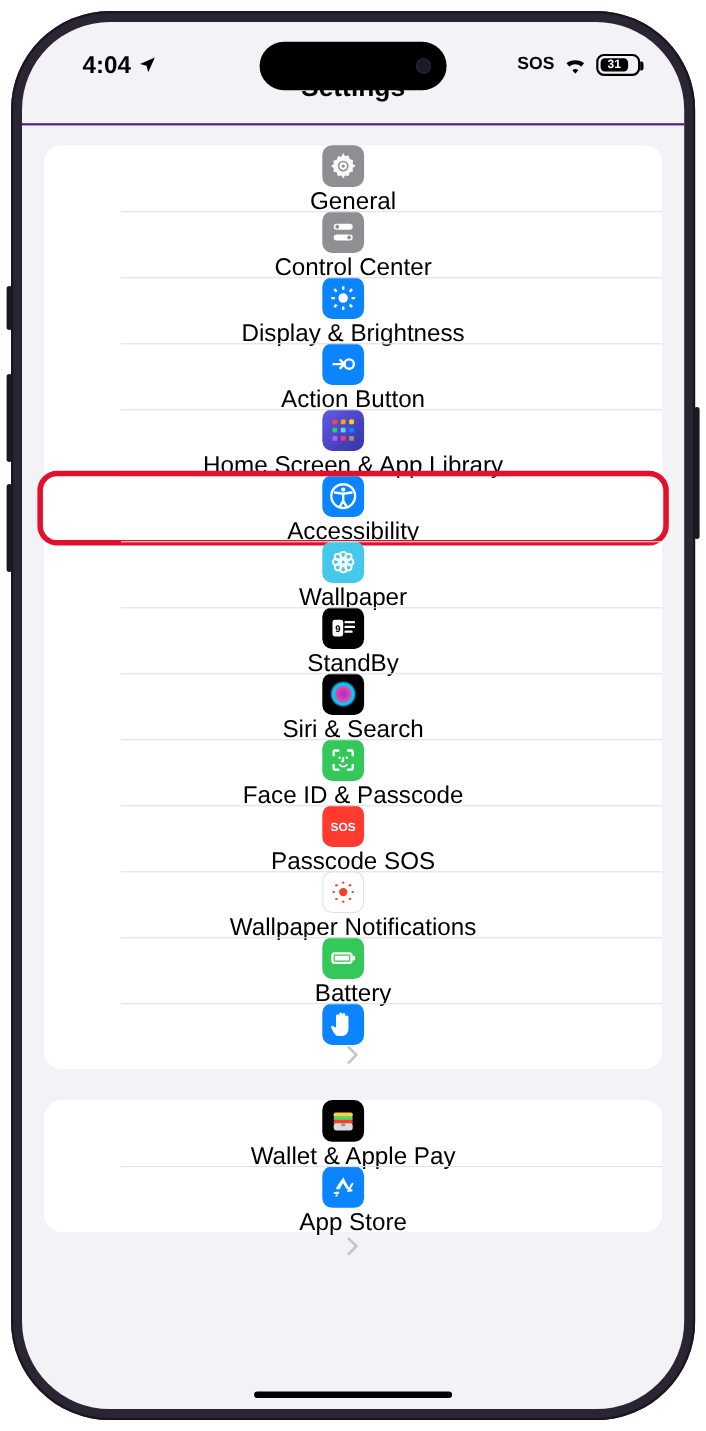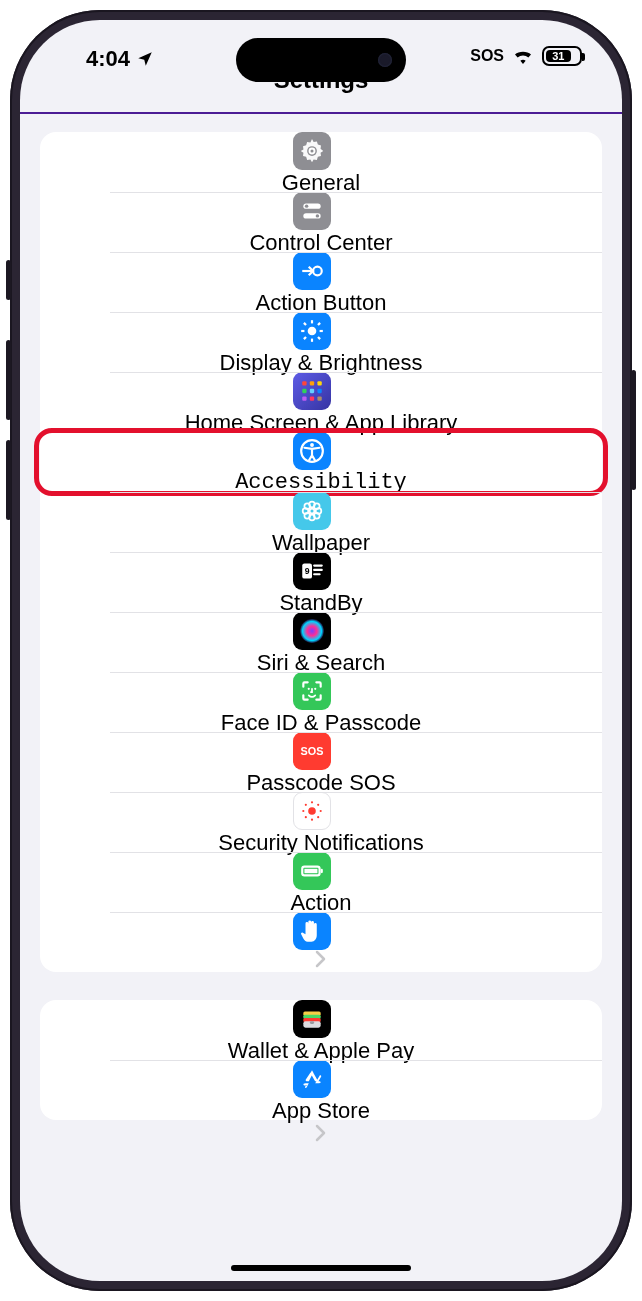--- a/index.html
+++ b/index.html
@@ -42,24 +42,24 @@
     position: absolute;
     top: 18px; left: 50%; transform: translateX(-50%);
     width: 170px; height: 44px;
     background: #000;
     border-radius: 28px;
     z-index: 10;
     display:flex; align-items:center; justify-content:flex-end; padding-right:14px;
   }
   .notch .cam { width:14px;height:14px;border-radius:50%;background:#1a1a2a;box-shadow:inset 0 0 2px #333955;}
   .status-bar {
-    position: absolute; top:0; left:16px; right:0;
+    position: absolute; top:0; left:5px; right:0;
     height: 70px;
-    display:flex; align-items:flex-start; justify-content:space-between;
-    padding: 26px 40px 0 50px;
+    display:flex; align-items:center; justify-content:space-between;
+    padding: 8px 40px 0 50px;
     font-weight:600;
     font-size: 22px;
     z-index:5;
   }
   .status-left { display:flex; align-items:center; gap:6px;}
   .status-right{ display:flex; align-items:center; gap:8px;}
   .loc-arrow { font-size:18px;}
   .battery {
     display:inline-flex; align-items:center;
     border:2px solid #000; border-radius:7px;
@@ -190,35 +190,20 @@
             <div class="label">Control Center</div>
             <div class="chev">
               <svg width="12" height="18" viewBox="0 0 12 18">
                 <path d="M2 2l7 7-7 7" fill="none" stroke="currentColor" stroke-width="2.5" stroke-linecap="round" stroke-linejoin="round"></path>
               </svg>
             </div>
           </div>
           <div class="row">
             <div class="icon-box" style="background: rgb(10, 132, 255);">
               <svg width="26" height="26" viewBox="0 0 24 24">
-                <circle cx="17" cy="12" r="4" fill="none" stroke="#fff" stroke-width="2"></circle>
-                <path d="M3 12h9" stroke="#fff" stroke-width="2"></path>
-                <path d="M9 8l4 4-4 4" fill="none" stroke="#fff" stroke-width="2"></path>
-              </svg>
-            </div>
-            <div class="label">Action Button</div>
-            <div class="chev">
-              <svg width="12" height="18" viewBox="0 0 12 18">
-                <path d="M2 2l7 7-7 7" fill="none" stroke="currentColor" stroke-width="2.5" stroke-linecap="round" stroke-linejoin="round"></path>
-              </svg>
-            </div>
-          </div>
-          <div class="row">
-            <div class="icon-box" style="background: rgb(10, 132, 255);">
-              <svg width="26" height="26" viewBox="0 0 24 24">
                 <circle cx="12" cy="12" r="4" fill="#fff"></circle>
                 <g stroke="#fff" stroke-width="2">
                   <line x1="12" y1="2" x2="12" y2="5"></line>
                   <line x1="12" y1="19" x2="12" y2="22"></line>
                   <line x1="2" y1="12" x2="5" y2="12"></line>
                   <line x1="19" y1="12" x2="22" y2="12"></line>
                   <line x1="4.5" y1="4.5" x2="6.5" y2="6.5"></line>
                   <line x1="17.5" y1="17.5" x2="19.5" y2="19.5"></line>
                   <line x1="4.5" y1="19.5" x2="6.5" y2="17.5"></line>
                   <line x1="17.5" y1="6.5" x2="19.5" y2="4.5"></line>
@@ -226,41 +211,56 @@
               </svg>
             </div>
             <div class="label">Display &amp; Brightness</div>
             <div class="chev">
               <svg width="12" height="18" viewBox="0 0 12 18">
                 <path d="M2 2l7 7-7 7" fill="none" stroke="currentColor" stroke-width="2.5" stroke-linecap="round" stroke-linejoin="round"></path>
               </svg>
             </div>
           </div>
           <div class="row">
+            <div class="icon-box" style="background: rgb(10, 132, 255);">
+              <svg width="26" height="26" viewBox="0 0 24 24">
+                <circle cx="17" cy="12" r="4" fill="none" stroke="#fff" stroke-width="2"></circle>
+                <path d="M3 12h9" stroke="#fff" stroke-width="2"></path>
+                <path d="M9 8l4 4-4 4" fill="none" stroke="#fff" stroke-width="2"></path>
+              </svg>
+            </div>
+            <div class="label">Action Button</div>
+            <div class="chev">
+              <svg width="12" height="18" viewBox="0 0 12 18">
+                <path d="M2 2l7 7-7 7" fill="none" stroke="currentColor" stroke-width="2.5" stroke-linecap="round" stroke-linejoin="round"></path>
+              </svg>
+            </div>
+          </div>
+          <div class="row">
             <div class="icon-box" style="background: linear-gradient(135deg, rgb(94, 92, 230), rgb(54, 52, 163));">
               <svg width="26" height="26" viewBox="0 0 24 24">
                 <rect x="3" y="3" width="4" height="4" rx="1" fill="#ff453a"></rect>
                 <rect x="10" y="3" width="4" height="4" rx="1" fill="#ff9f0a"></rect>
                 <rect x="17" y="3" width="4" height="4" rx="1" fill="#ffd60a"></rect>
                 <rect x="3" y="10" width="4" height="4" rx="1" fill="#30d158"></rect>
                 <rect x="10" y="10" width="4" height="4" rx="1" fill="#64d2ff"></rect>
                 <rect x="17" y="10" width="4" height="4" rx="1" fill="#0a84ff"></rect>
                 <rect x="3" y="17" width="4" height="4" rx="1" fill="#bf5af2"></rect>
                 <rect x="10" y="17" width="4" height="4" rx="1" fill="#ff375f"></rect>
                 <rect x="17" y="17" width="4" height="4" rx="1" fill="#ac8e68"></rect>
               </svg>
             </div>
             <div class="label">Home Screen &amp; App Library</div>
             <div class="chev">
               <svg width="12" height="18" viewBox="0 0 12 18">
                 <path d="M2 2l7 7-7 7" fill="none" stroke="currentColor" stroke-width="2.5" stroke-linecap="round" stroke-linejoin="round"></path>
               </svg>
             </div>
           </div>
-          <div class="row" style="position: relative; font-family: Liberation Mono, monospace;">
+          <div class="row" style="position: relative;">
             <div class="icon-box" style="background: rgb(10, 132, 255);">
               <svg width="26" height="26" viewBox="0 0 24 24">
                 <circle cx="12" cy="12" r="10" fill="none" stroke="#fff" stroke-width="2"></circle>
                 <circle cx="12" cy="6.5" r="1.8" fill="#fff"></circle>
                 <path d="M5 9l7 1 7-1M12 10v6m0 0l-3 5m3-5l3 5" stroke="#fff" stroke-width="2" fill="none" stroke-linecap="round"></path>
               </svg>
             </div>
             <div class="label">Accessibility</div>
             <div class="chev">
               <svg width="12" height="18" viewBox="0 0 12 18">
@@ -366,36 +366,36 @@
                   <circle cx="12" cy="20" r="1"></circle>
                   <circle cx="4" cy="12" r="1"></circle>
                   <circle cx="20" cy="12" r="1"></circle>
                   <circle cx="6.3" cy="6.3" r="1"></circle>
                   <circle cx="17.7" cy="6.3" r="1"></circle>
                   <circle cx="6.3" cy="17.7" r="1"></circle>
                   <circle cx="17.7" cy="17.7" r="1"></circle>
                 </g>
               </svg>
             </div>
-            <div class="label">Security Notifications</div>
+            <div class="label">Wallpaper Notifications</div>
             <div class="chev">
               <svg width="12" height="18" viewBox="0 0 12 18">
                 <path d="M2 2l7 7-7 7" fill="none" stroke="currentColor" stroke-width="2.5" stroke-linecap="round" stroke-linejoin="round"></path>
               </svg>
             </div>
           </div>
           <div class="row">
             <div class="icon-box" style="background: rgb(52, 199, 89);">
               <svg width="26" height="26" viewBox="0 0 24 24">
                 <rect x="3" y="8" width="16" height="8" rx="2" fill="none" stroke="#fff" stroke-width="2"></rect>
                 <rect x="5" y="10" width="12" height="4" fill="#fff"></rect>
                 <rect x="20" y="10" width="2" height="4" rx="1" fill="#fff"></rect>
               </svg>
             </div>
-            <div class="label">Action</div>
+            <div class="label">Battery</div>
             <div class="chev">
               <svg width="12" height="18" viewBox="0 0 12 18">
                 <path d="M2 2l7 7-7 7" fill="none" stroke="currentColor" stroke-width="2.5" stroke-linecap="round" stroke-linejoin="round"></path>
               </svg>
             </div>
           </div>
           <div class="row">
             <div class="icon-box" style="background: rgb(10, 132, 255);">
               <svg width="26" height="26" viewBox="0 0 24 24">
                 <path fill="#fff" d="M8 22c-2 0-3-1.5-4-3l-2-4c-.5-1 .5-2 1.5-1.5L6 15V5a1.3 1.3 0 112.6 0v5.5V3.5a1.3 1.3 0 112.6 0v7V4a1.3 1.3 0 112.6 0v7V6a1.3 1.3 0 112.6 0v10c0 3-2 6-5 6z"></path>

